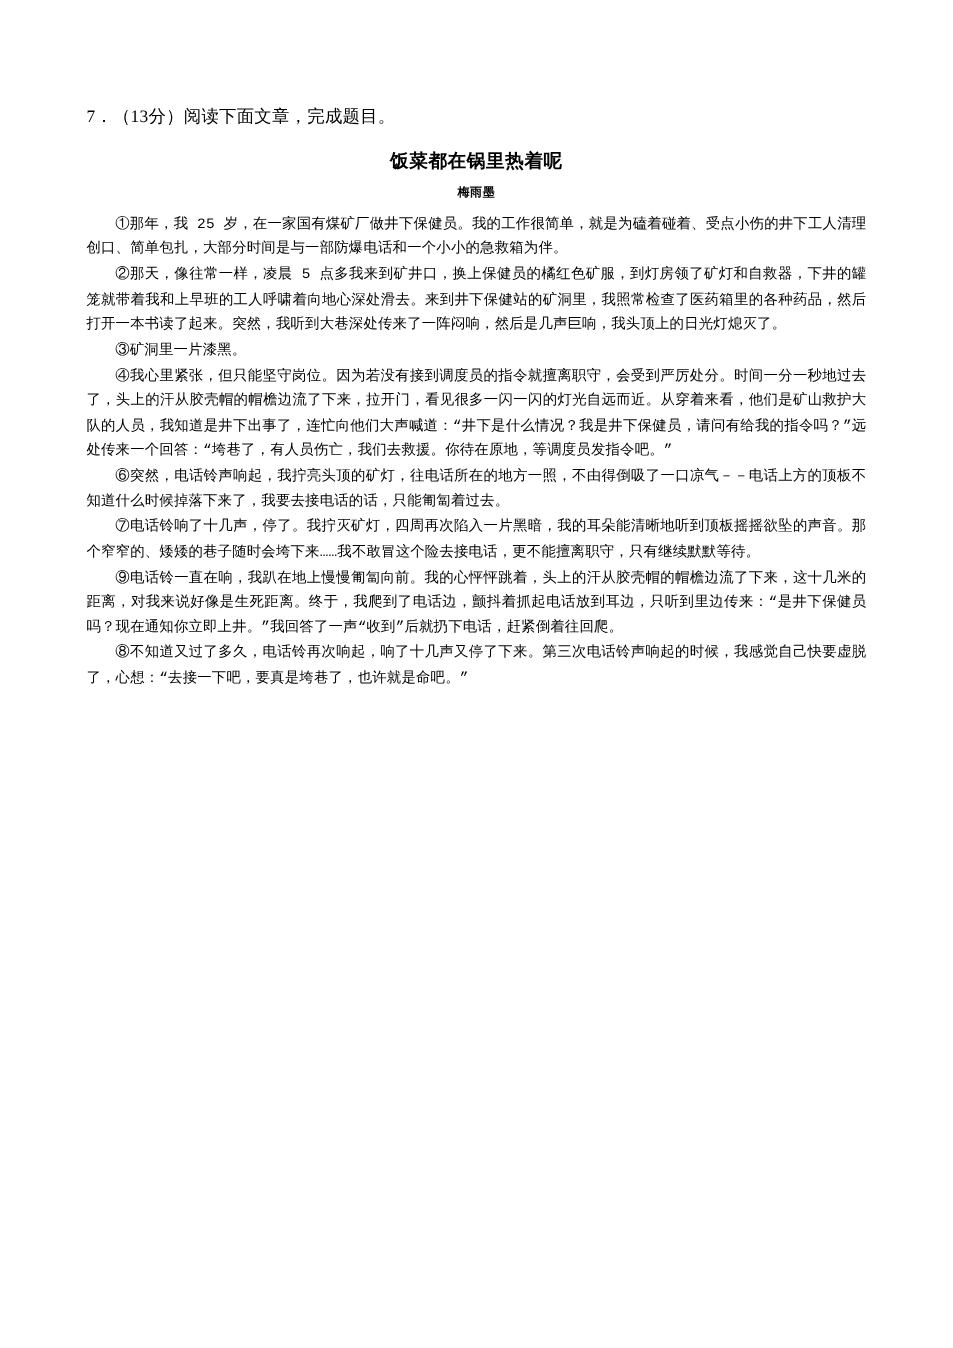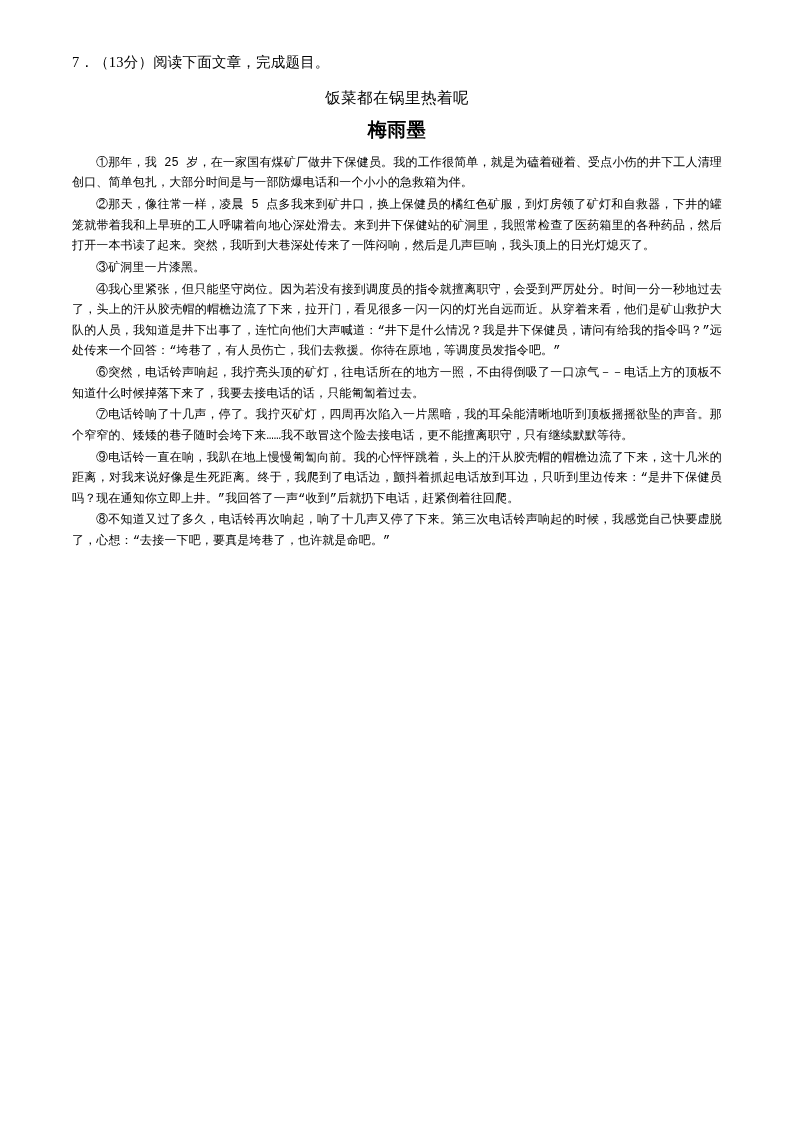--- a/index.html
+++ b/index.html
@@ -11,39 +11,39 @@
     width: 794px;
     height: 1123px;
     font-family: "Liberation Serif", "DejaVu Serif", serif;
     color: #000000;
   }
   .page {
     position: relative;
     width: 794px;
     height: 1123px;
     box-sizing: border-box;
-    padding: 52px 72px 60px 72px;
+    padding: 88px 72px 60px 72px;
     border-radius: 24px;
   }
   .question-head {
     font-size: 14.5px;
     line-height: 1.5;
     margin: 0 0 14px 0;
     letter-spacing: 0.2px;
   }
   .doc-title {
     text-align: center;
     font-size: 15.5px;
-    font-weight: normal;
+    font-weight: bold;
     margin: 0 0 8px 0;
     letter-spacing: 0.5px;
   }
   .doc-author {
     text-align: center;
-    font-size: 19px;
+    font-size: 10px;
     font-weight: bold;
     margin: 0 0 10px 0;
     letter-spacing: 0.5px;
   }
   .para {
     font-size: 12px;
     line-height: 1.72;
     margin: 0 0 1px 0;
     text-align: justify;
     text-justify: inter-ideograph;

